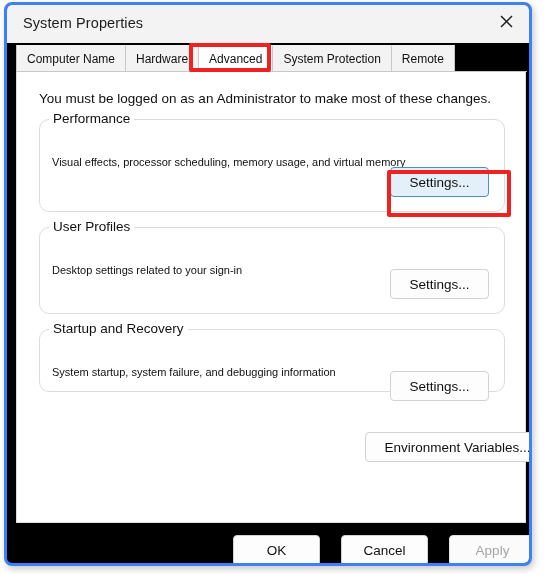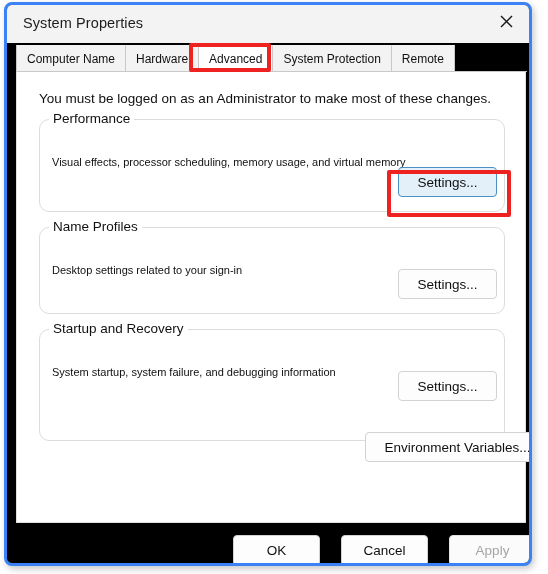--- a/index.html
+++ b/index.html
@@ -146,21 +146,21 @@
     left: 12px;
     top: 28px;
     font-size: 11px;
     color: #101010;
     white-space: nowrap;
     margin-top: 8px;
   }
 
   #group-performance { top: 47px;  height: 93px; }
   #group-userprofiles{ top: 155px; height: 87px; }
-  #group-startup     { top: 257px; height: 112px; }
+  #group-startup     { top: 257px; height: 63px; }
 
   
   .btn {
     position: absolute;
     display: flex;
     align-items: center;
     justify-content: center;
     background: #fdfdfd;
     border: 1px solid #d2d2d2;
     border-radius: 4px;
@@ -176,21 +176,21 @@
   }
   .btn.disabled {
     color: #a6a6a6;
     border: 1px solid #e2e2e2;
     background: #fbfbfb;
   }
 
   .btn-settings {
     width: 99px;
     height: 30px;
-    right: 7px;
+    right: 15px;
   }
   #btn-settings-performance { top: 47px; }
   #btn-settings-userprofiles { top: 41px; }
   #btn-settings-startup { top: 41px; }
 
   #btn-envvars {
     left: 348px;
     top: 360px;
     width: 185px;
     height: 30px;
@@ -248,21 +248,21 @@
 
     <div id="admin-notice">You must be logged on as an Administrator to make most of these changes.</div>
 
     <div class="groupbox" id="group-performance">
       <div class="group-legend">Performance</div>
       <div class="group-desc">Visual effects, processor scheduling, memory usage, and virtual memory</div>
       <div class="btn btn-settings highlighted" id="btn-settings-performance">Settings...</div>
     </div>
 
     <div class="groupbox" id="group-userprofiles">
-      <div class="group-legend">Name Profiles</div>
+      <div class="group-legend">User Profiles</div>
       <div class="group-desc">Desktop settings related to your sign-in</div>
       <div class="btn btn-settings" id="btn-settings-userprofiles">Settings...</div>
     </div>
 
     <div class="groupbox" id="group-startup">
       <div class="group-legend">Startup and Recovery</div>
       <div class="group-desc">System startup, system failure, and debugging information</div>
       <div class="btn btn-settings" id="btn-settings-startup">Settings...</div>
     </div>
 

